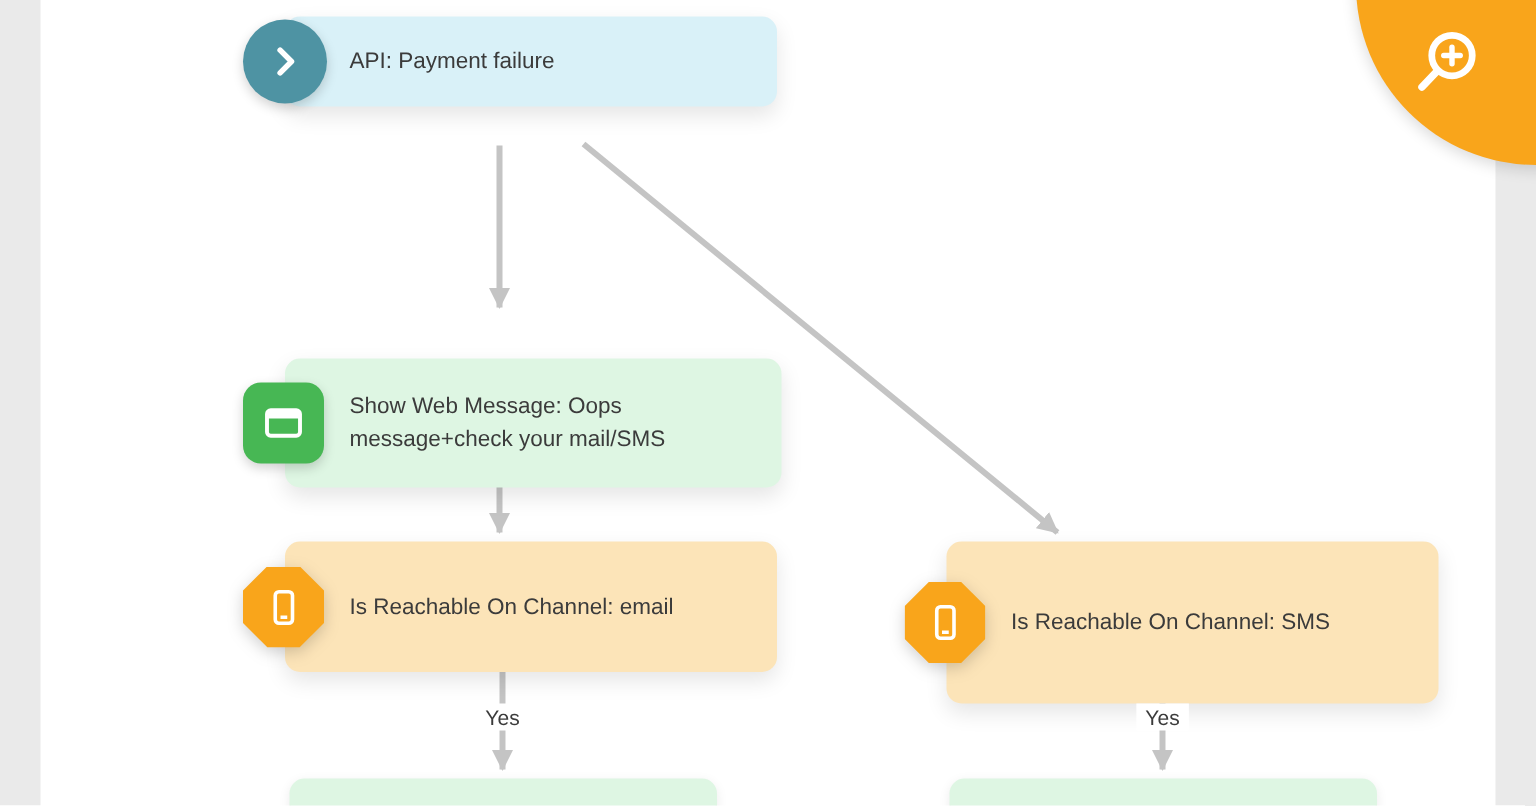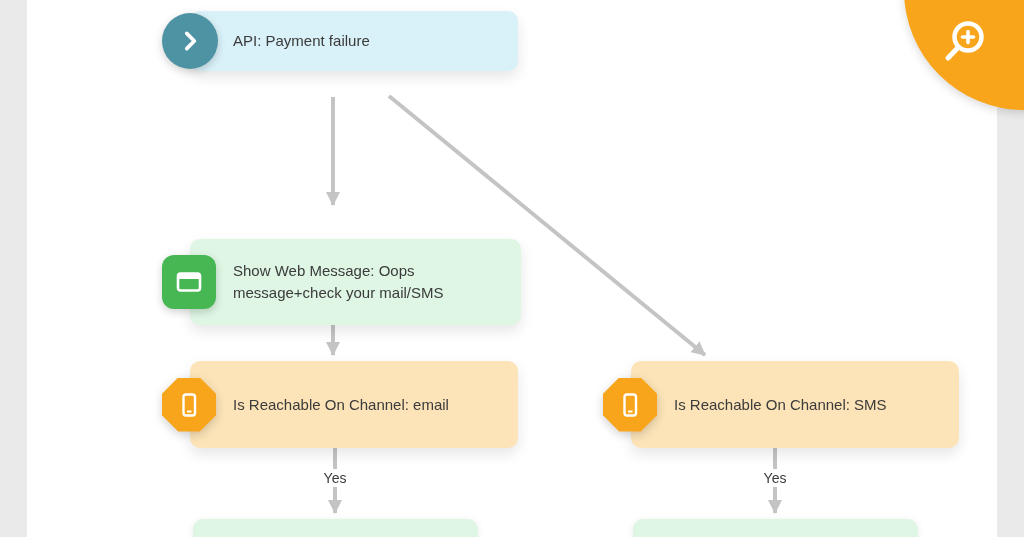--- a/index.html
+++ b/index.html
@@ -24,21 +24,21 @@
     position: absolute; display: flex; align-items: center;
     border-radius: 10px; z-index: 2; cursor: pointer;
     box-shadow: 0 6px 14px rgba(0,0,0,0.10);
   }
   .node .label { font-size: 15px; color: var(--text, #3b3b3b); line-height: 1.45; }
 
   .node-api  { left: 190px; top: 11px;  width: 285px; height: 60px; background: var(--api-node-bg, #d9f1f8);   padding-left: 43px; }
   .node-web  { left: 190px; top: 211px; width: 288px; height: 86px; background: var(--green-node-bg, #def6e3);  padding-left: 43px; margin-top: 28px; }
   .node-web .label { width: 212px; }
   .node-email{ left: 190px; top: 361px; width: 285px; height: 87px; background: var(--orange-node-bg, #fce4b8); padding-left: 43px; text-align: right; }
-  .node-sms  { left: 631px; top: 361px; width: 285px; height: 87px; background: var(--orange-node-bg, #fce4b8); padding-left: 43px; }
+  .node-sms  { left: 631px; top: 361px; width: 285px; height: 108px; background: var(--orange-node-bg, #fce4b8); padding-left: 43px; }
 
   .badge {
     position: absolute; left: -28px; top: 50%; transform: translateY(-50%);
     display: flex; align-items: center; justify-content: center;
   }
   .badge-circle {
     width: 56px; height: 56px; border-radius: 50%;
     background: var(--api-icon-bg, #4e93a3);
     box-shadow: 0 3px 8px rgba(0,0,0,0.18);
   }

